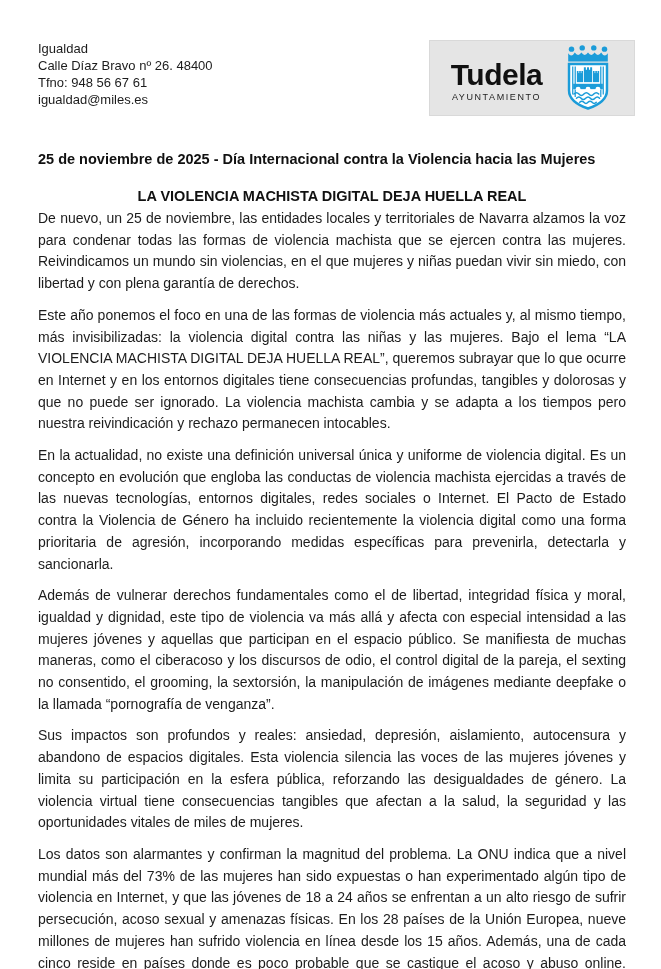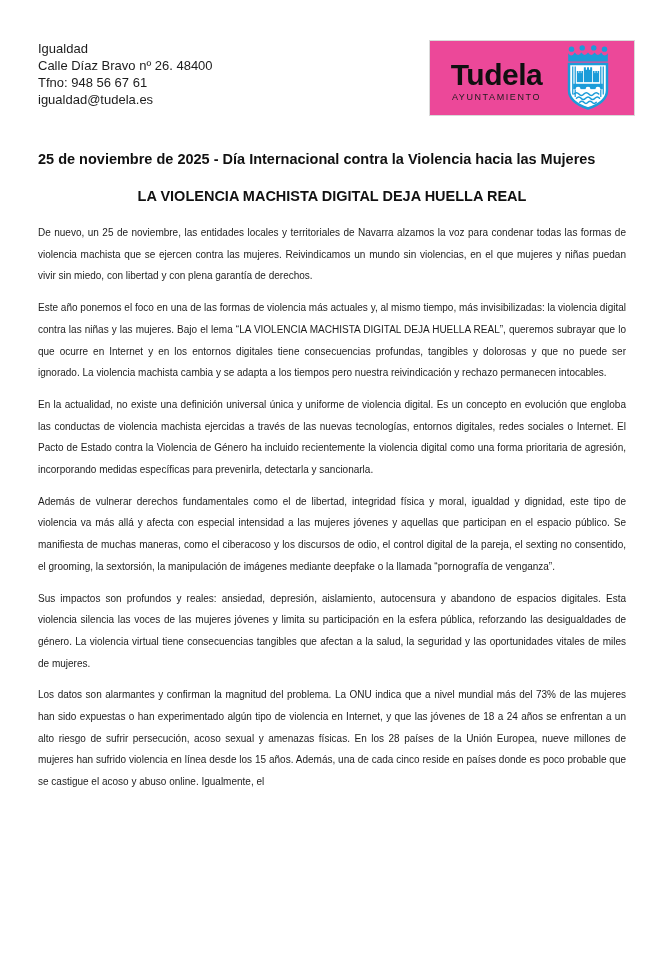--- a/index.html
+++ b/index.html
@@ -27,21 +27,21 @@
     line-height: 17px;
     color: #1c1c1c;
   }
   .logo-box {
     position: absolute;
     left: 429px;
     top: 40px;
     width: 204px;
     height: 74px;
     border: 1px solid #d9d9d9;
-    background: #ec4899;
+    background: #e5e5e5;
     display: flex;
     align-items: center;
     justify-content: center;
     gap: 21px;
   }
   .wordmark {
     text-align: center;
     margin-top: 6px;
   }
   .wordmark-name {
@@ -73,41 +73,41 @@
     font-weight: bold;
     color: #111111;
     margin: 0 0 18px 0;
     line-height: 19px;
   }
   .doc-subtitle {
     font-size: 14.5px;
     font-weight: bold;
     text-align: center;
     color: #111111;
-    margin: 0 0 16px 0;
+    margin: 0 0 2px 0;
     line-height: 19px;
   }
   .doc-paragraph {
-    font-size: 10px;
+    font-size: 14px;
     line-height: 21.7px;
     text-align: justify;
     color: #1c1c1c;
     margin: 0 0 10px 0;
   }
 </style>
 </head>
 <body>
 
 <div class="page">
 
   <div class="contact-block">
     <div>Igualdad</div>
     <div>Calle Díaz Bravo nº 26. 48400</div>
     <div>Tfno: 948 56 67 61</div>
-    <div>igualdad@tudela.es</div>
+    <div>igualdad@miles.es</div>
   </div>
 
   <div class="logo-box">
     <div class="wordmark">
       <div class="wordmark-name">Tudela</div>
       <div class="wordmark-sub">AYUNTAMIENTO</div>
     </div>
     <svg class="crest" width="50" height="66" viewBox="0 0 60 80" aria-hidden="true">
       <g fill="#1b9cd9" stroke="none">
         <circle cx="10" cy="5" r="3.3"></circle>

